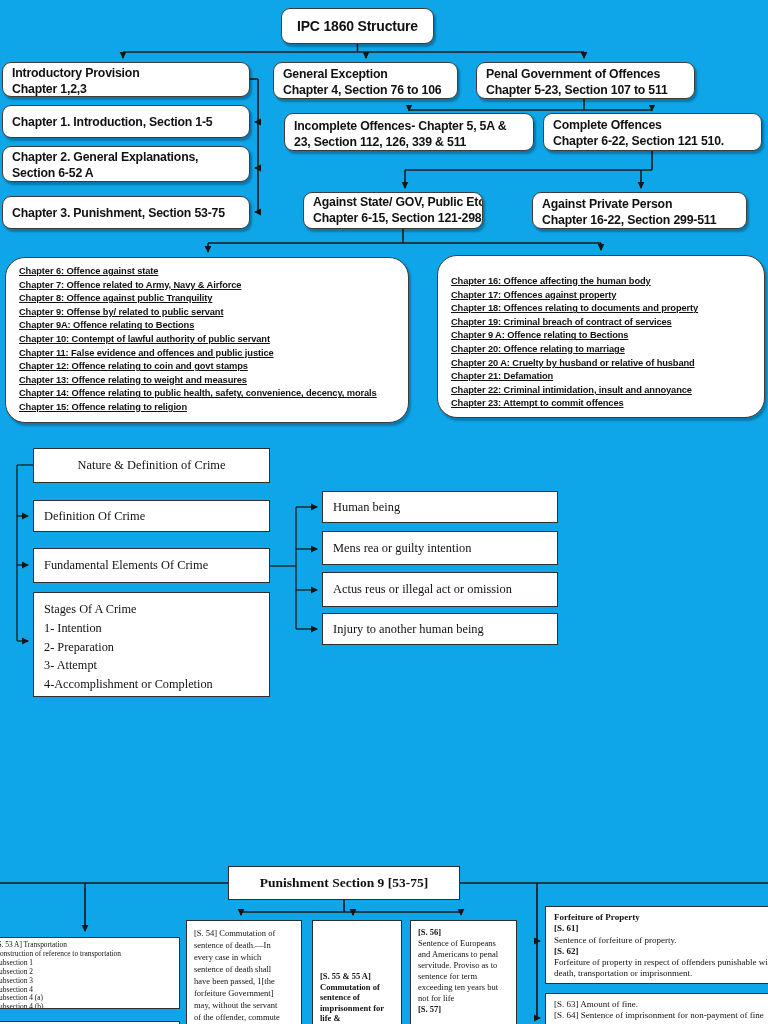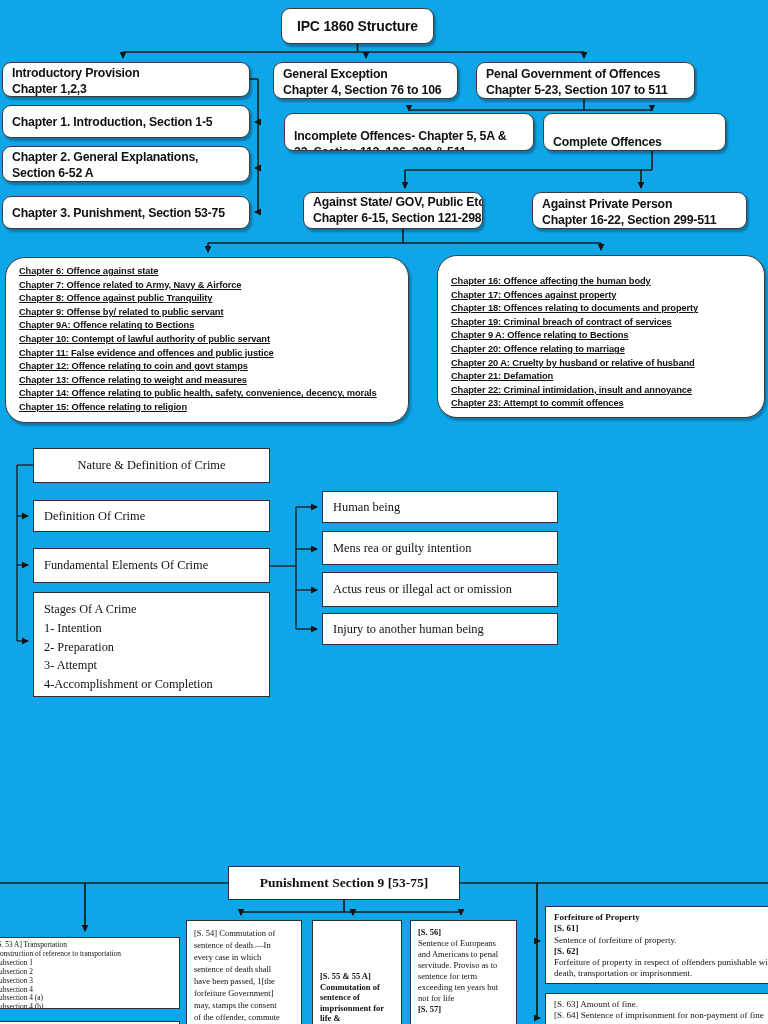--- a/index.html
+++ b/index.html
@@ -132,26 +132,26 @@
 
   <div class="nbox pad2" style="left:2px;top:146px;width:248px;height:36px;">
     <div class="ln">Chapter 2. General Explanations,</div>
     <div class="ln">Section 6-52 A</div>
   </div>
 
   <div class="nbox one" style="left:2px;top:196px;width:248px;height:33px;">
     <div class="ln">Chapter 3. Punishment, Section 53-75</div>
   </div>
 
-  <div class="nbox pad2" style="left:284px;top:113px;width:250px;height:38px;padding-top:14px;">
+  <div class="nbox pad2" style="left:284px;top:113px;width:250px;height:38px;padding-top:4px;">
     <div class="ln">Incomplete Offences- Chapter 5, 5A &amp;</div>
     <div class="ln">23, Section 112, 126, 339 &amp; 511</div>
   </div>
 
-  <div class="nbox pad2" style="left:543px;top:113px;width:183px;height:38px;padding-top:20px;">
+  <div class="nbox pad2" style="left:543px;top:113px;width:219px;height:38px;padding-top:3px;">
     <div class="ln">Complete Offences</div>
     <div class="ln">Chapter 6-22, Section 121 510.</div>
   </div>
 
   <div class="nbox pad2" style="left:303px;top:192px;width:180px;height:37px;padding-top:1px;">
     <div class="ln">Against State/ GOV, Public Etc.</div>
     <div class="ln">Chapter 6-15, Section 121-298</div>
   </div>
 
   <div class="nbox pad2" style="left:532px;top:192px;width:215px;height:37px;padding-top:3px;">
@@ -236,21 +236,21 @@
 
   <div class="pbox" style="left:-12px;top:1021px;width:192px;height:20px;"></div>
 
   <div class="pbox" style="left:186px;top:920px;width:116px;height:115px;padding:6px 0 0 7px;font-size:8.5px;line-height:12px;">
     <div class="ln">[S. 54] Commutation of</div>
     <div class="ln">sentence of death.—In</div>
     <div class="ln">every case in which</div>
     <div class="ln">sentence of death shall</div>
     <div class="ln">have been passed, 1[the</div>
     <div class="ln">forfeiture Government]</div>
-    <div class="ln">may, stamps the consent</div>
+    <div class="ln">may, without the servant</div>
     <div class="ln">of the offender, commute</div>
   </div>
 
   <div class="pbox b" style="left:312px;top:920px;width:90px;height:115px;padding:50px 0 0 7px;font-size:8.5px;line-height:10.6px;">
     <div class="ln">[S. 55 &amp; 55 A]</div>
     <div class="ln">Commutation of</div>
     <div class="ln">sentence of</div>
     <div class="ln">imprisonment for</div>
     <div class="ln">life &amp;</div>
     <div class="ln">"Appropriate</div>

